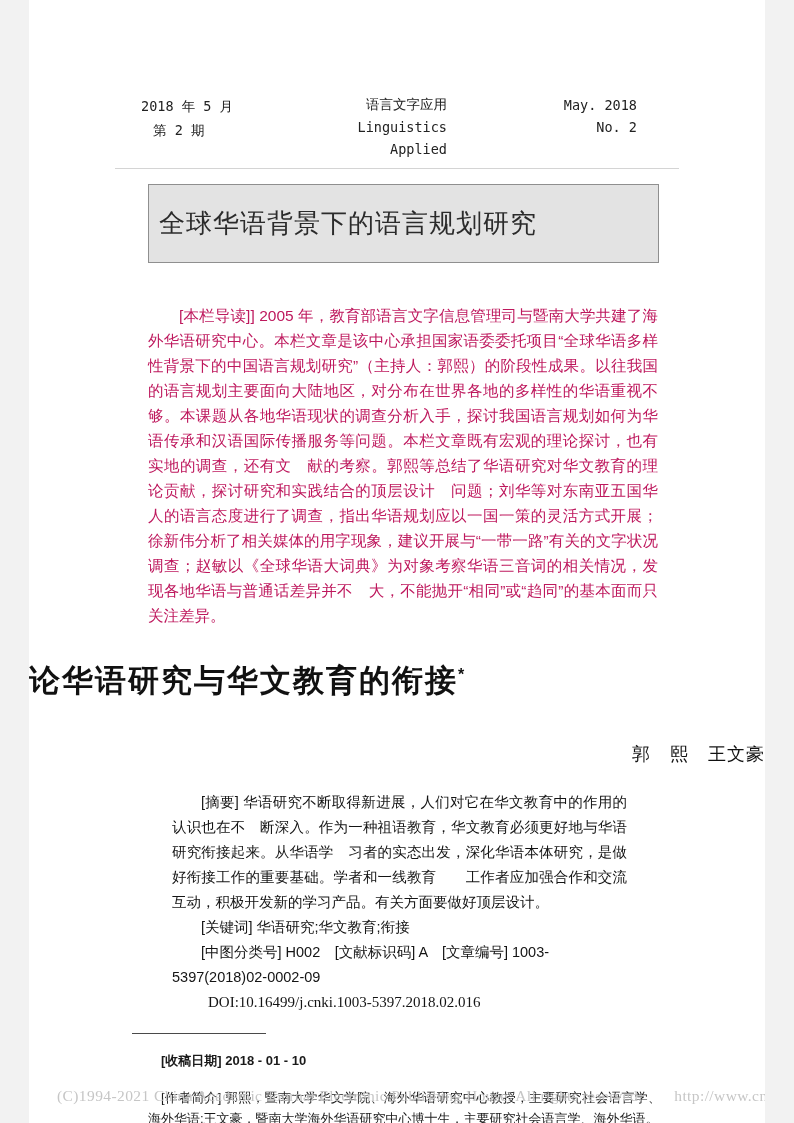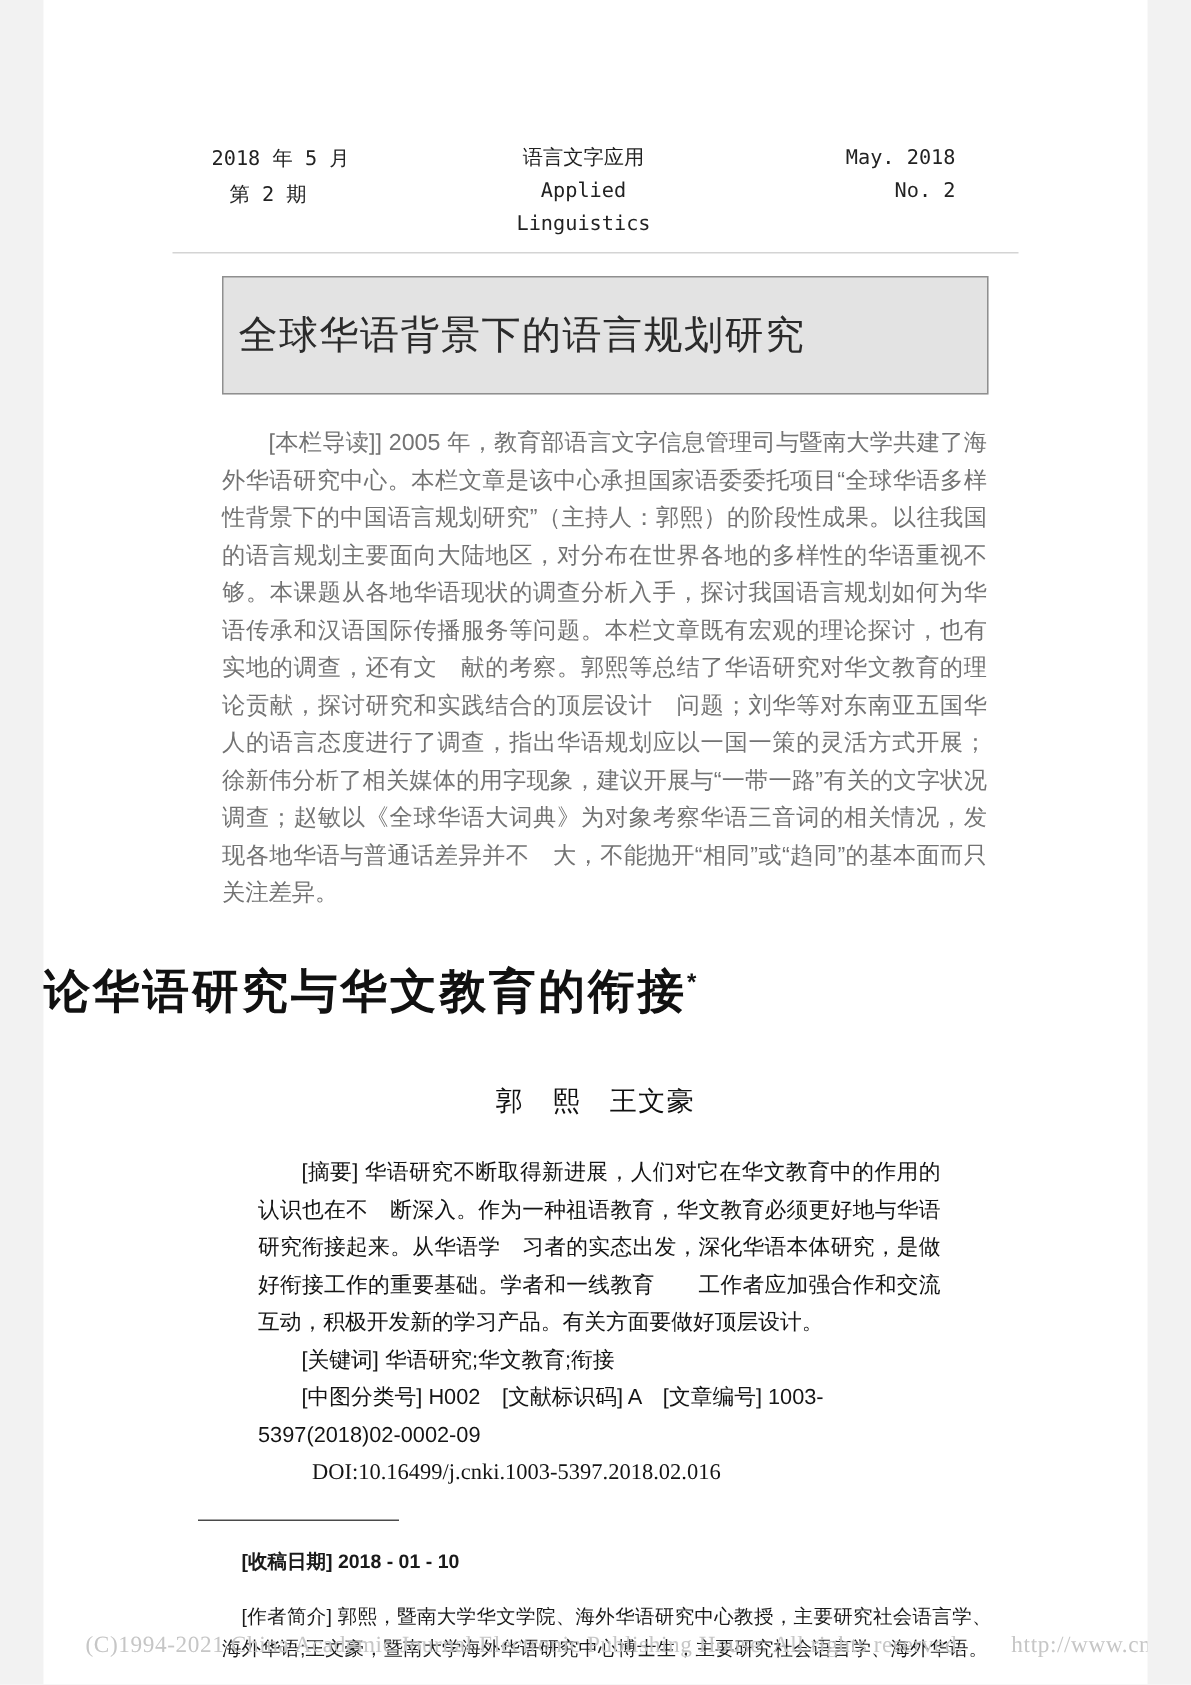--- a/index.html
+++ b/index.html
@@ -9,53 +9,53 @@
     margin:0 auto;
     background:#ffffff;
     font-family:"Liberation Sans","DejaVu Sans",sans-serif;
     color:#1a1a1a;
     overflow:hidden;
   }
   
   .jheader{display:flex;justify-content:space-between;margin:94px 86px 0 86px;font-size:13.5px;color:#222;}
   .jh-left{width:190px;padding-left:26px;line-height:24px;font-family:"DejaVu Sans Mono","Liberation Mono",monospace;}
   .jh-left .l2{padding-left:12px;}
-  .jh-center{flex:1;text-align:center;line-height:22px;}
+  .jh-center{flex:1;text-align:right;line-height:22px;}
   .jh-center .en{font-family:"DejaVu Sans Mono","Liberation Mono",monospace;}
   .jh-right{width:190px;text-align:right;padding-right:42px;line-height:22px;font-family:"DejaVu Sans Mono","Liberation Mono",monospace;}
   .header-divider{border:none;border-top:1px solid #d4d4d4;margin:8px 86px 0 86px;}
   
   .column-box{
     margin:15px 106px 0 119px;
     background:#e3e3e3;
     border:1px solid #8f8f8f;
     padding:21px 10px 21px 10px;
     font-size:26px;
     letter-spacing:1px;
     color:#2b2b2b;
   }
   
   .column-intro{
-    margin:20px 107px 0 119px;
+    margin:40px 107px 0 119px;
     font-size:15.5px;
     line-height:25px;
     text-align:justify;
     text-indent:2em;
-    color:#737373;
+    color:#be185d;
   }
   
   .article-title{
     margin-top:32px;
     text-align:left;
     font-size:31px;
     letter-spacing:2px;
     color:#111;
   }
   .article-title sup{font-size:16px;vertical-align:super;}
-  .authors{margin-top:40px;text-align:center;font-size:18px;letter-spacing:1px;color:#111;}
+  .authors{margin-top:40px;text-align:right;font-size:18px;letter-spacing:1px;color:#111;}
   .affiliation{margin-top:27px;text-align:center;font-size:15px;color:#1a1a1a;}
   .meta{margin:24px 138px 0 143px;font-size:14.5px;line-height:25px;color:#141414;}
   .abstract{text-align:justify;text-indent:2em;margin:0;}
   .keywords,.classification{text-indent:2em;margin:0;}
   .doi{font-family:"Liberation Serif","DejaVu Serif",serif;text-indent:2.4em;margin:0;font-size:15px;}
   
   .footnotes{margin:18px 88px 0 103px;font-size:13px;line-height:21px;color:#1a1a1a;}
   .fn-rule{border:none;border-top:1px solid #4a4a4a;width:134px;margin:0 0 6px 0;}
   .fn-received{text-indent:1em;margin:16px;font-weight:bold;}
   .fn-bio{text-indent:1em;text-align:justify;margin:16px;}
@@ -73,22 +73,22 @@
 
 <div class="page">
 
   <div class="jheader">
     <div class="jh-left">
       <div class="l1">2018 年 5 月</div>
       <div class="l2">第 2 期</div>
     </div>
     <div class="jh-center">
       <div>语言文字应用</div>
+      <div class="en">Linguistics</div>
       <div class="en">Applied</div>
-      <div class="en">Linguistics</div>
     </div>
     <div class="jh-right">
       <div>May.  2018</div>
       <div>No. 2</div>
     </div>
   </div>
 
   <hr class="header-divider">
 
   <div class="column-box">

